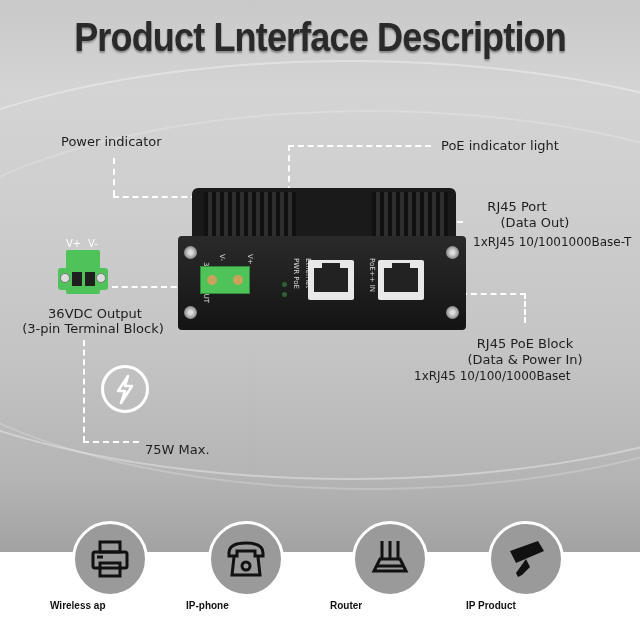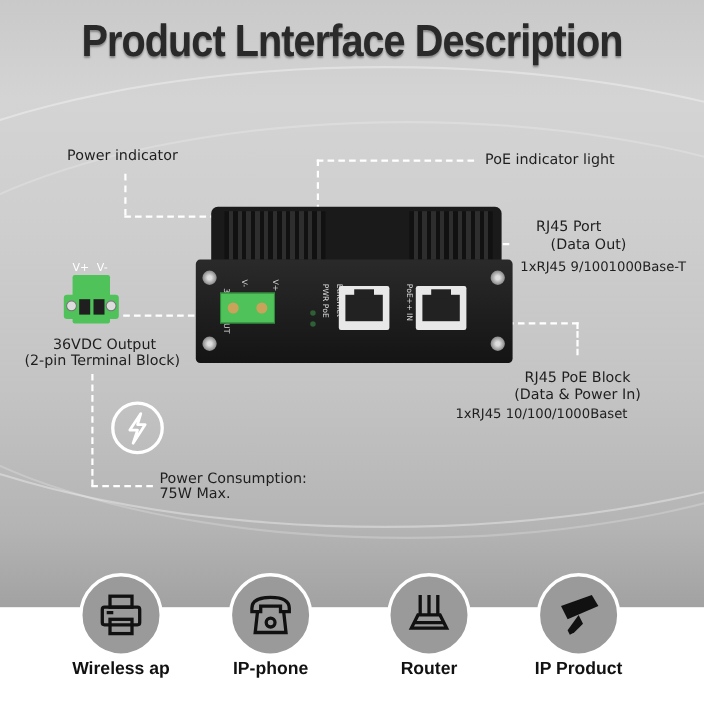--- a/index.html
+++ b/index.html
@@ -32,46 +32,45 @@
   .ext-term{position:absolute;left:58px;top:246px;width:50px;height:48px}
   .ext-term .body{position:absolute;left:8px;top:4px;width:34px;height:44px;background:#4fc25a;border-radius:2px}
   .ext-term .wing{position:absolute;left:0;top:22px;width:50px;height:22px;background:#4fc25a;border-radius:3px}
   .ext-term .slot{position:absolute;top:26px;width:10px;height:14px;background:#1f1f1f}
   .ext-term .scr{position:absolute;top:27px;width:10px;height:10px;border-radius:50%;background:#ddd;border:1px solid #777}
   
   .bolt{position:absolute;left:101px;top:365px;width:48px;height:48px;border-radius:50%;border:3px solid #fff}
   
   .bottom{position:absolute;left:0;top:552px;width:640px;height:88px;background:#fff}
   .circle{position:absolute;top:521px;width:76px;height:76px;border-radius:50%;background:#9a9a9a;border:3px solid #fff;display:flex;align-items:center;justify-content:center}
-  .cap{position:absolute;top:600px;width:120px;text-align:center;font-family:"Liberation Sans",sans-serif;font-weight:bold;font-size:16px;color:#111}
+  .cap{position:absolute;top:600px;width:120px;text-align:left;font-family:"Liberation Sans",sans-serif;font-weight:bold;font-size:10px;color:#111}
 </style>
 </head>
 <body>
 
 <div class="stage">
   <div class="swoosh" style="left:-200px;top:60px;width:1100px;height:420px;"></div>
   <div class="swoosh" style="left:-120px;top:110px;width:980px;height:380px;opacity:.6"></div>
 
   <div class="title">Product Lnterface Description</div>
 
   <div class="lbl" style="left:61px;top:134px;font-size:13px">Power indicator</div>
   <div class="lbl" style="left:441px;top:138px">PoE indicator light</div>
 
   <div class="lbl c" style="left:452px;top:199px;width:130px">RJ45 Port</div>
   <div class="lbl c" style="left:470px;top:215px;width:130px">(Data Out)</div>
-  <div class="lbl" style="left:473px;top:235px;font-size:12px">1xRJ45 9/1001000Base-T</div>
+  <div class="lbl" style="left:473px;top:235px;font-size:12px">1xRJ45 10/1001000Base-T</div>
 
   <div class="lbl c" style="left:20px;top:306px;width:150px">36VDC Output</div>
-  <div class="lbl c" style="left:8px;top:321px;width:170px">(2-pin Terminal Block)</div>
+  <div class="lbl c" style="left:8px;top:321px;width:170px">(3-pin Terminal Block)</div>
 
   <div class="lbl c" style="left:440px;top:336px;width:170px">RJ45 PoE Block</div>
   <div class="lbl c" style="left:440px;top:352px;width:170px">(Data &amp; Power In)</div>
   <div class="lbl" style="left:414px;top:369px;font-size:12px">1xRJ45 10/100/1000Baset</div>
 
-  <div class="lbl" style="left:145px;top:428px">Power Consumption:</div>
   <div class="lbl" style="left:145px;top:442px">75W Max.</div>
 
   <div class="dash v" style="left:113px;top:158px;height:38px"></div>
   <div class="dash h" style="left:113px;top:196px;width:172px"></div>
   <div class="dash v" style="left:284px;top:196px;height:98px"></div>
 
   <div class="dash h" style="left:288px;top:145px;width:143px"></div>
   <div class="dash v" style="left:288px;top:145px;height:150px"></div>
 
   <div class="dash h" style="left:333px;top:221px;width:130px"></div>

